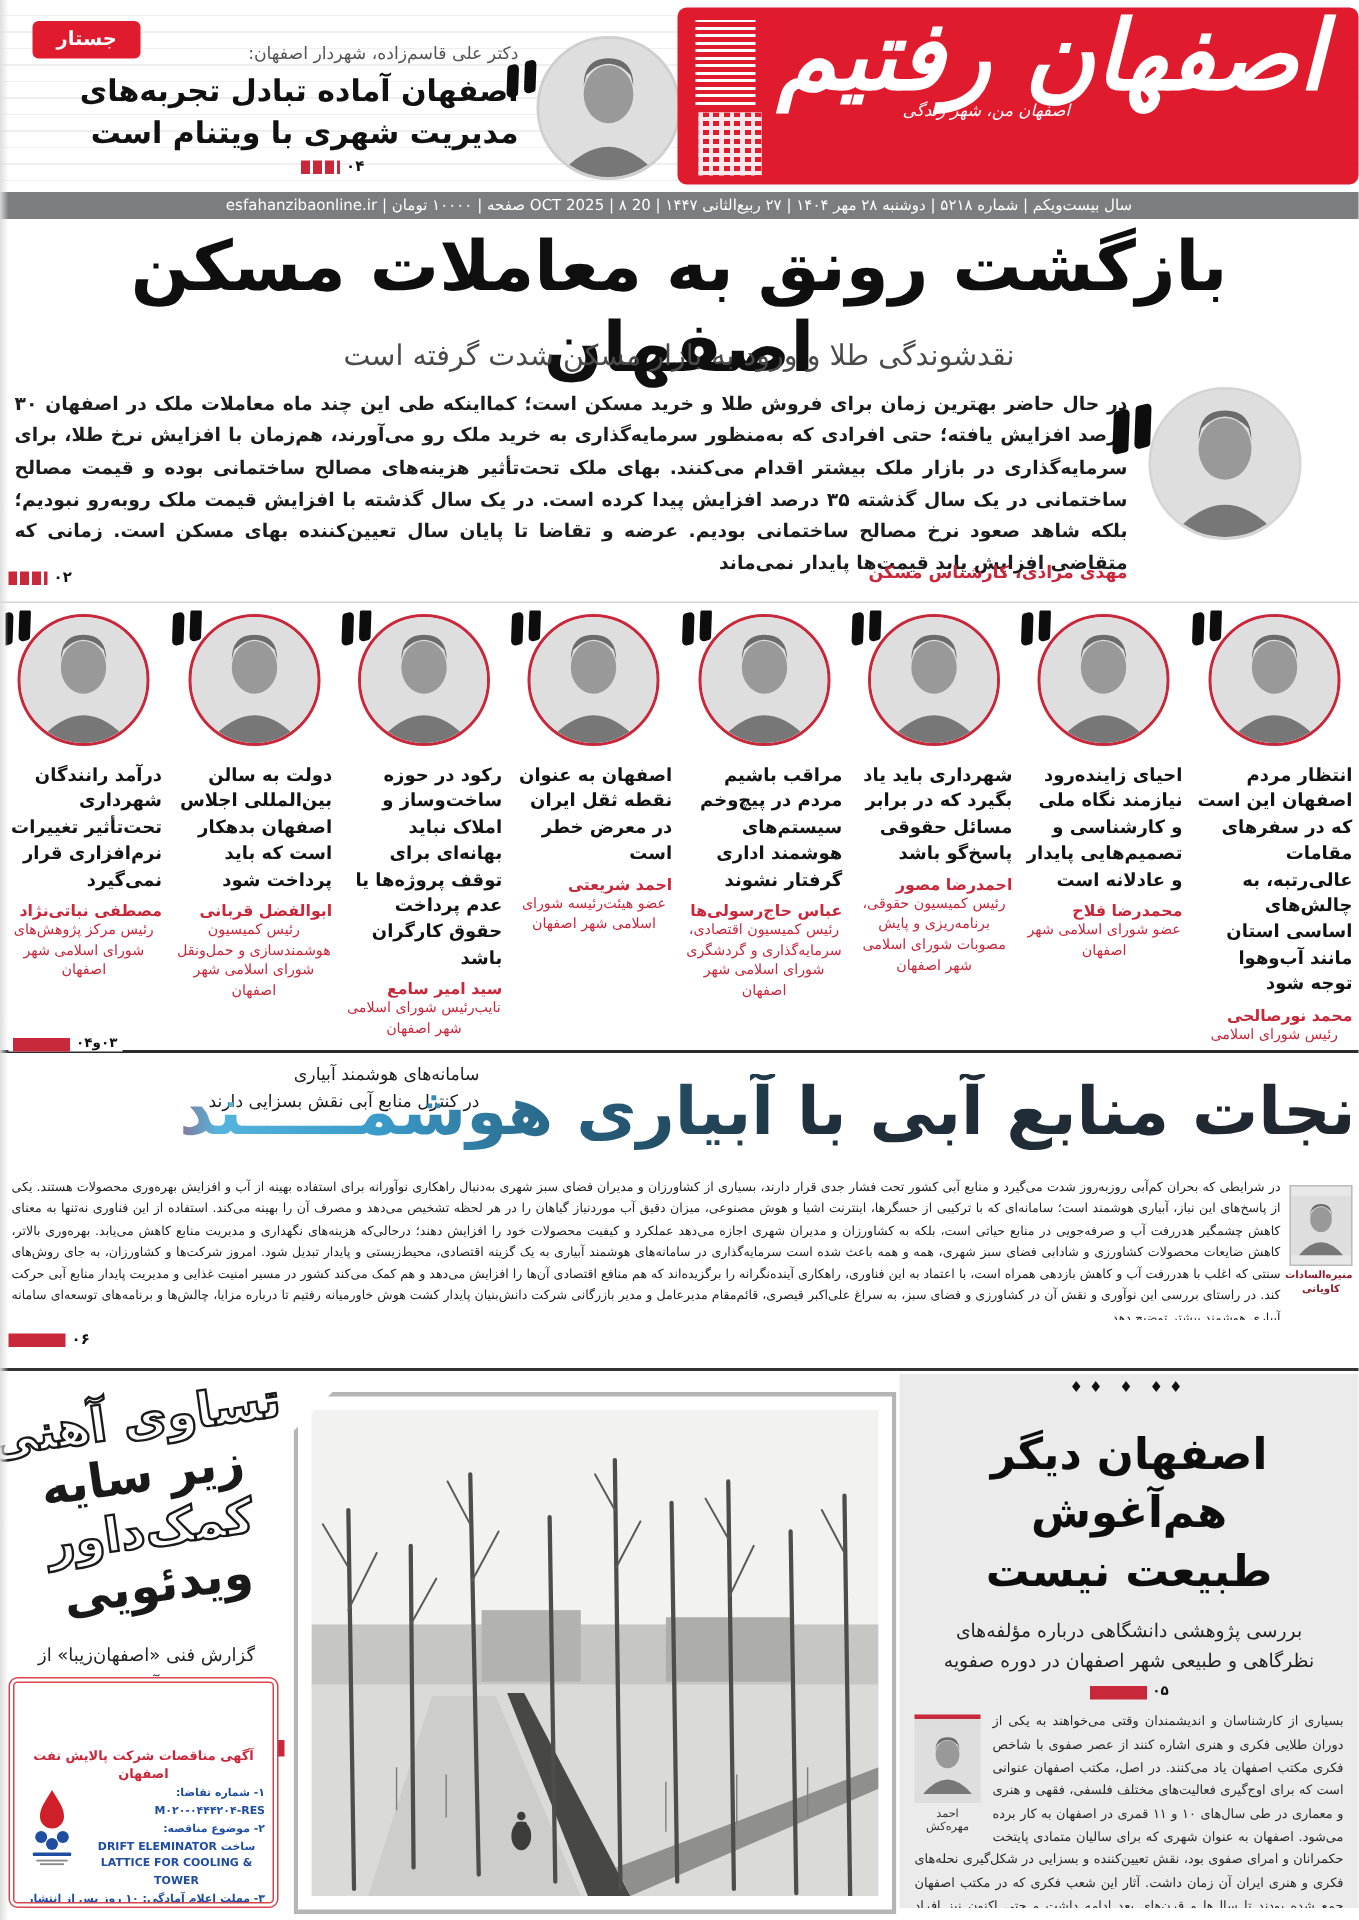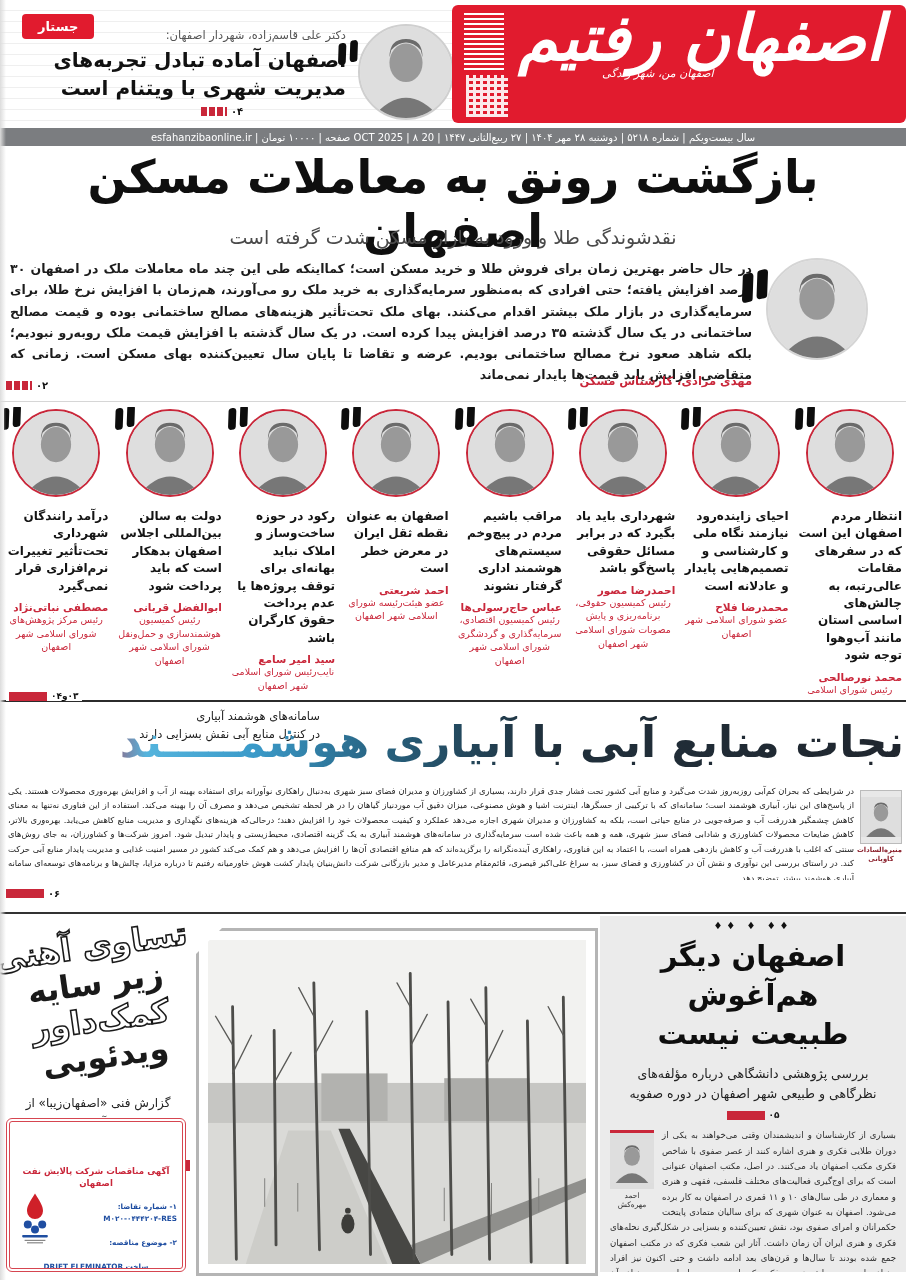--- a/index.html
+++ b/index.html
@@ -95,21 +95,21 @@
   .water-reporter .ph svg{width:100%;height:100%;}
   .water-reporter .nm{font-size:6.8px;color:#8a1f2b;font-weight:bold;line-height:1.35;margin-top:2px;}
   .water-pg{position:absolute;left:6px;top:888px;}
 
   .hr3{position:absolute;left:0;top:912px;width:906px;height:2px;background:#333;}
 
   
   .nature{position:absolute;left:600px;top:916px;width:306px;height:356px;background:#ebebeb;
         padding:0;box-sizing:border-box;overflow:hidden;}
   .n-decor{text-align:center;color:#111;font-size:10px;letter-spacing:4px;margin-top:4px;}
-  .n-headline{text-align:center;font-size:29px;font-weight:900;color:#0e0e0e;line-height:1.35;margin-top:6px;}
+  .n-headline{text-align:center;font-size:29px;font-weight:900;color:#0e0e0e;line-height:1.35;margin-top:19px;}
   .n-subhead{text-align:center;font-size:12.5px;color:#222;line-height:1.6;margin:10px 14px 0;}
   .n-tagrow{display:flex;justify-content:center;align-items:center;gap:4px;margin-top:6px;
         font-size:9px;font-weight:bold;color:#111;}
   .n-article{position:relative;margin:8px 10px 0;padding-left:0;}
   .n-photo{float:left;width:44px;margin:2px 8px 2px 0;text-align:center;}
   .n-photo .ph{width:44px;height:56px;border-top:3px solid #c9273a;background:#ddd;overflow:hidden;}
   .n-photo .ph svg{width:100%;height:100%;}
   .n-photo .nm{font-size:7.5px;font-weight:normal;color:#333;margin-top:2px;}
   .n-body{font-size:8.6px;text-align:justify;line-height:1.78;color:#2a2a2a;}
 
@@ -128,21 +128,21 @@
   .s-kicker{margin:18px 8px 0;text-align:center;font-size:12px;color:#222;line-height:1.6;}
   .s-tagrow{display:flex;align-items:center;gap:4px;margin:8px 6px 0;
         font-size:9px;font-weight:bold;color:#111;}
   .s-tagrow .redbar{display:flex;align-items:center;justify-content:center;color:#fff;
         font-size:7.5px;width:44px;height:11px;}
 
   .adbox{position:absolute;left:6px;top:1118px;width:180px;height:154px;box-sizing:border-box;
         border:4px double #d64550;border-radius:6px;background:#fff;padding:4px 5px;overflow:hidden;}
   .ad-title{color:#c9273a;font-size:8.6px;font-weight:bold;text-align:center;line-height:1.4;margin-top:39px;}
   .ad-logo{float:left;width:40px;height:64px;margin:2px 4px 2px 0;}
-  .ad-line{font-size:7.3px;color:#1f4ea1;font-weight:700;text-align:right;line-height:1.62;margin-top:12px;}
+  .ad-line{font-size:7.3px;color:#1f4ea1;font-weight:700;text-align:right;line-height:1.62;}
 
   .defs{position:absolute;width:0;height:0;overflow:hidden;}
 </style>
 </head>
 <body>
 
 <svg class="defs" aria-hidden="true">
     <defs>
   <symbol id="portrait" viewBox="0 0 100 100" preserveAspectRatio="xMidYMid slice">
     <rect width="100" height="100" fill="#dedede"></rect>

